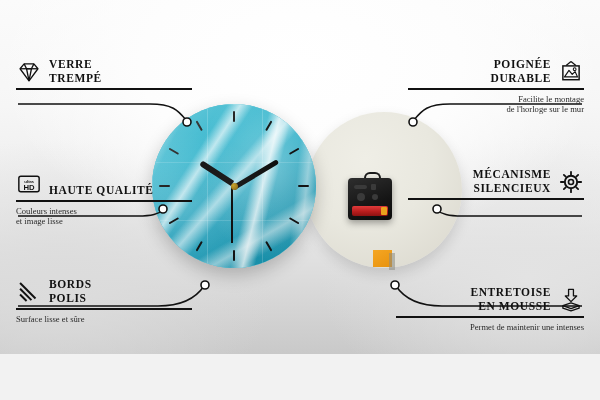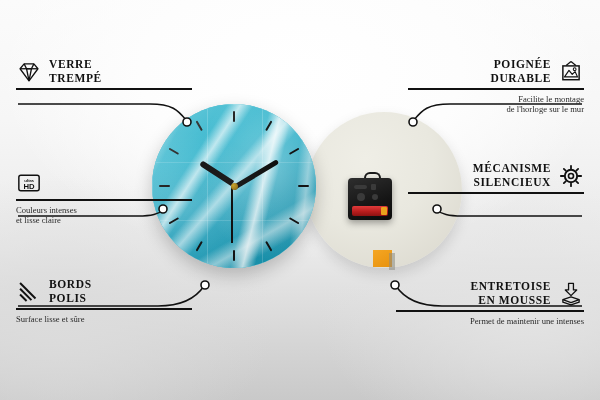--- a/index.html
+++ b/index.html
@@ -2,21 +2,21 @@
 <html><head>
 <meta charset="utf-8">
 <style>
   html,body{margin:0;padding:0;}
   body{
     width:600px;height:400px;overflow:hidden;
     font-family:"Liberation Serif", serif;
     background:#f2f2f2;
   }
   #stage{
-    position:relative;width:600px;height:400px;
+    position:relative;width:600px;height:354px;
     background:
       radial-gradient(ellipse 420px 260px at 50% 18%, #ffffff 0%, #fdfdfd 38%, rgba(253,253,253,0) 72%),
       radial-gradient(ellipse 300px 200px at 88% 78%, #e3e3e3 0%, rgba(227,227,227,0) 70%),
       radial-gradient(ellipse 300px 200px at 10% 80%, #dcdcdc 0%, rgba(220,220,220,0) 72%),
       linear-gradient(180deg,#fbfbfb 0%,#f6f6f6 30%,#eaeaea 62%,#c9c9c9 100%);
   }
 
   
   .disc-back{
     position:absolute;left:306px;top:112px;width:156px;height:156px;border-radius:50%;
@@ -214,26 +214,27 @@
     <div class="co-head">
       <span class="ico">
         <svg viewBox="0 0 32 32">
           <rect x="3.5" y="6.5" width="25" height="19" rx="2.5" fill="none" stroke="currentColor" stroke-width="1.8"></rect>
           <text x="16" y="14.6" text-anchor="middle" font-family="Liberation Sans, sans-serif" font-size="5.4" font-weight="bold" fill="currentColor">ultra</text>
           <text x="16" y="23" text-anchor="middle" font-family="Liberation Sans, sans-serif" font-size="9.5" font-weight="bold" fill="currentColor">HD</text>
         </svg>
       </span>
       <span class="co-title">
         <br>
+        <span>HAUTE QUALITÉ</span>
       </span>
     </div>
     <div class="co-rule"></div>
     <div class="co-desc">
       <span>Couleurs intenses</span><br>
-      <span>et lisse claire</span>
+      <span>et image lisse</span>
     </div>
   </div>
 
   <div class="callout co-left" style="left:16px;top:278px;">
     <div class="co-head">
       <span class="ico">
         <svg viewBox="0 0 32 32">
             <g stroke="currentColor" stroke-width="2.4" stroke-linecap="butt">
           <path d="M5 5 L24 24"></path>
               <path d="M5 12 L19 26"></path>
@@ -268,40 +269,40 @@
         </svg>
       </span>
     </div>
     <div class="co-rule"></div>
     <div class="co-desc">
       <span>Facilite le montage</span><br>
       <span>de l'horloge sur le mur</span>
     </div>
   </div>
 
-  <div class="callout co-right" style="left:408px;top:162px;">
+  <div class="callout co-right" style="left:408px;top:168px;">
     <div class="co-head">
       <span class="co-title">
         <span>MÉCANISME</span><br>
         <span>SILENCIEUX</span>
       </span>
       <span class="ico">
         <svg viewBox="0 0 32 32">
           <g fill="none" stroke="currentColor" stroke-width="2.2" stroke-linecap="round">
             <path d="M16 3.5 v3.2M16 25.3 v3.2M28.5 16 h-3.2M6.7 16 H3.5M24.8 7.2 l-2.3 2.3M9.5 22.5 l-2.3 2.3M24.8 24.8 l-2.3-2.3M9.5 9.5 L7.2 7.2"></path>
           </g>
           <circle cx="16" cy="16" r="7.6" fill="none" stroke="currentColor" stroke-width="2.4"></circle>
           <circle cx="16" cy="16" r="3.1" fill="none" stroke="currentColor" stroke-width="2"></circle>
         </svg>
       </span>
     </div>
     <div class="co-rule"></div>
   </div>
 
-  <div class="callout co-right" style="left:396px;top:280px;width:188px;">
+  <div class="callout co-right" style="left:396px;top:286px;width:188px;">
     <div class="co-head">
       <span class="co-title">
         <span>ENTRETOISE</span><br>
         <span>EN MOUSSE</span>
       </span>
       <span class="ico">
         <svg viewBox="0 0 32 32">
           <g fill="none" stroke="currentColor" stroke-width="1.6" stroke-linejoin="round">
             <path d="M13 3 h6 v8 h4 l-7 7 l-7 -7 h4 Z"></path>
             <path d="M16 19.5 L26 23 L16 26.5 L6 23 Z"></path>

